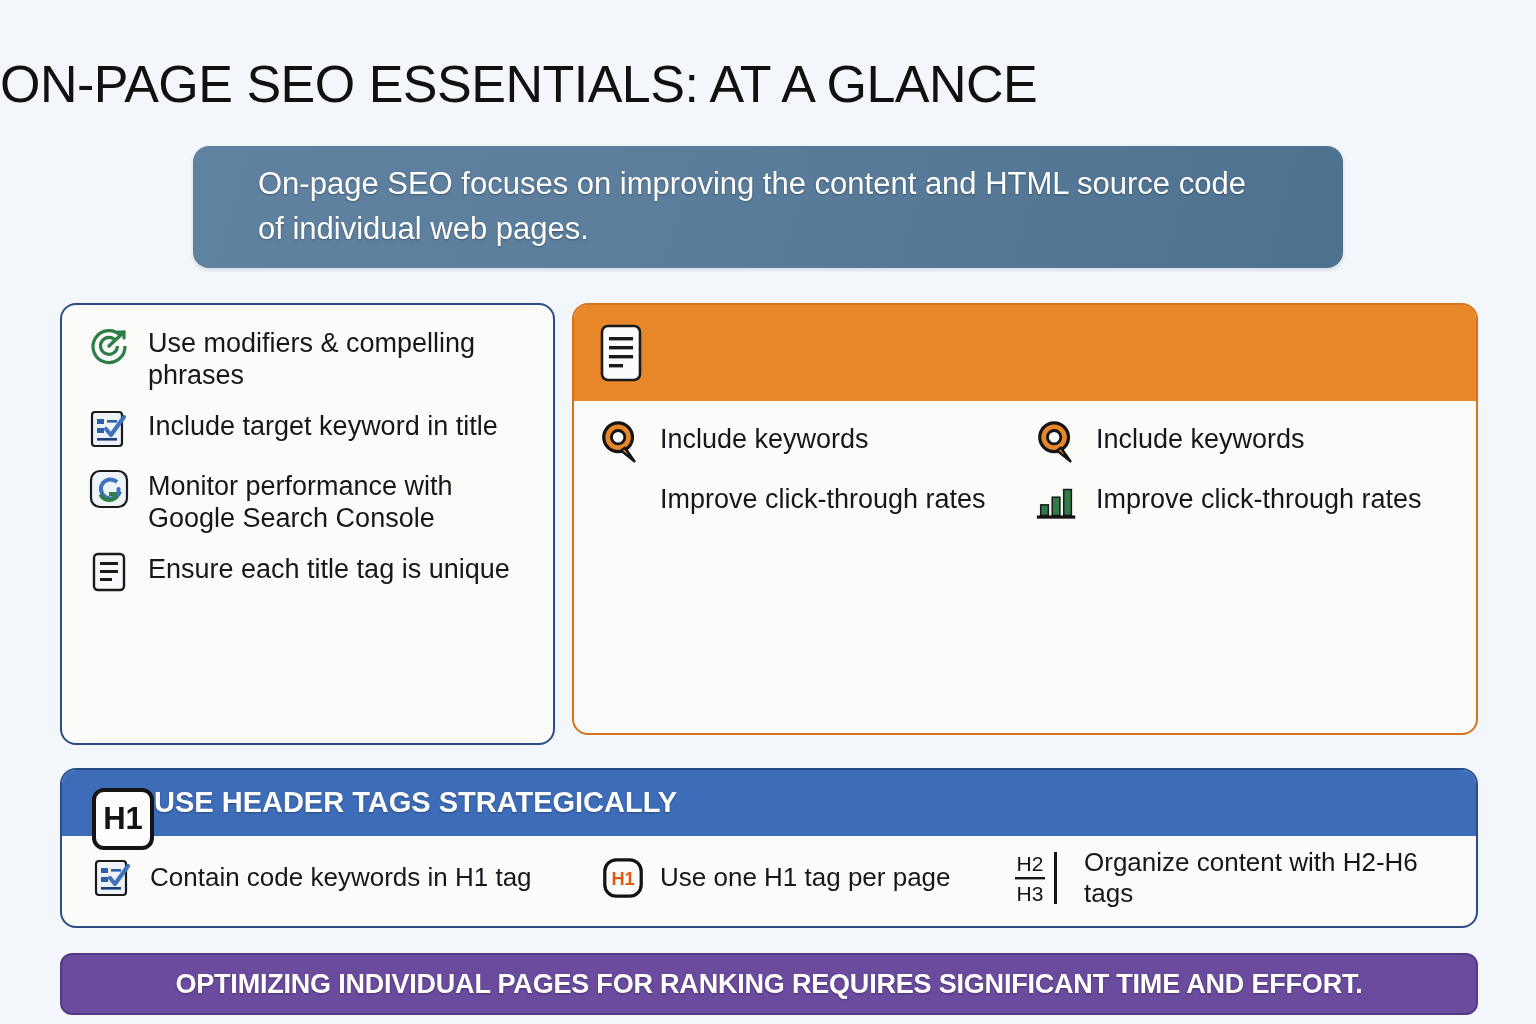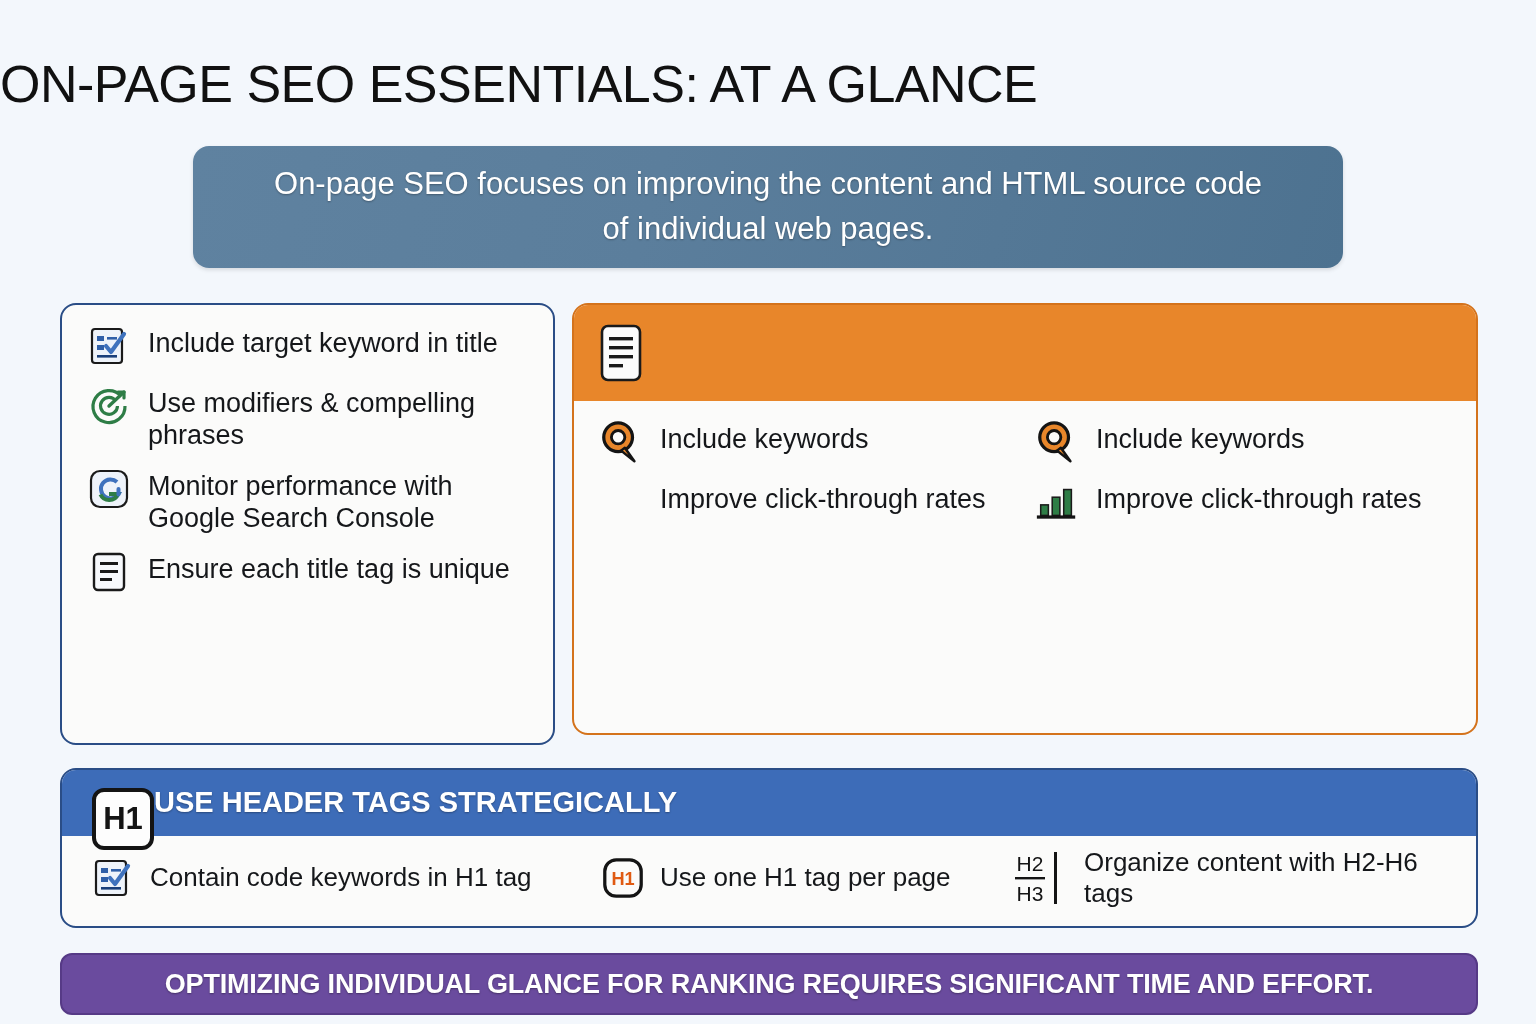--- a/index.html
+++ b/index.html
@@ -36,21 +36,20 @@
     background: linear-gradient(105deg, #5f82a0 0%, #5b7e9c 40%, #4d7290 100%);
     display: flex;
     align-items: center;
     justify-content: center;
     box-shadow: 0 2px 4px rgba(0,0,0,0.12);
   }
   .subtitle-text {
     color: #ffffff;
     font-size: 31px;
     font-weight: 500;
-    text-align: center;
     line-height: 1.45;
     max-width: 1020px;
     text-shadow: 0 1px 2px rgba(0,0,0,0.30);
   }
 
   
   .card {
     position: absolute;
     background: #fbfbfa;
     border-radius: 16px;
@@ -202,41 +201,41 @@
 <div class="subtitle-banner">
   <div class="subtitle-text">On-page SEO focuses on improving the content and HTML source code of individual web pages.</div>
 </div>
 
 <div class="card card-blue" id="card-title-tags">
   <div class="card-body">
 
     <div class="item-row">
       <span class="item-icon">
         <svg width="44" height="44" viewBox="0 0 44 44">
+          <path d="M34 12 A16 16 0 1 0 38 22" fill="none" stroke="#2e7d46" stroke-width="3.2"></path>
+          <path d="M29 17 A8.5 8.5 0 1 0 30.5 22" fill="none" stroke="#2e7d46" stroke-width="3.2"></path>
+          <path d="M22 22 L37 8" stroke="#2e7d46" stroke-width="3.4" stroke-linecap="round"></path>
+          <path d="M31 8 L37 8 L37 14" fill="none" stroke="#2e7d46" stroke-width="3.2" stroke-linecap="round" stroke-linejoin="round"></path>
+        </svg>
+      </span>
+      <span class="item-text">Use modifiers &amp; compelling phrases</span>
+    </div>
+
+    <div class="item-row">
+      <span class="item-icon">
+        <svg width="44" height="44" viewBox="0 0 44 44">
           <rect x="5" y="5" width="30" height="34" rx="3" fill="#eef3fa" stroke="#1a1a1a" stroke-width="2.2"></rect>
           <rect x="10" y="12" width="7" height="5" fill="#2f5fa8"></rect>
           <rect x="10" y="21" width="7" height="5" fill="#2f5fa8"></rect>
           <rect x="20" y="13" width="10" height="2.6" fill="#2f5fa8"></rect>
           <rect x="10" y="31" width="20" height="2.6" fill="#1a3f7a"></rect>
           <path d="M19 22 L24 28 L37 10" fill="none" stroke="#3f72bd" stroke-width="4.2" stroke-linecap="round" stroke-linejoin="round"></path>
         </svg>
       </span>
       <span class="item-text">Include target keyword in title</span>
-    </div>
-
-    <div class="item-row">
-      <span class="item-icon">
-        <svg width="44" height="44" viewBox="0 0 44 44">
-          <path d="M34 12 A16 16 0 1 0 38 22" fill="none" stroke="#2e7d46" stroke-width="3.2"></path>
-          <path d="M29 17 A8.5 8.5 0 1 0 30.5 22" fill="none" stroke="#2e7d46" stroke-width="3.2"></path>
-          <path d="M22 22 L37 8" stroke="#2e7d46" stroke-width="3.4" stroke-linecap="round"></path>
-          <path d="M31 8 L37 8 L37 14" fill="none" stroke="#2e7d46" stroke-width="3.2" stroke-linecap="round" stroke-linejoin="round"></path>
-        </svg>
-      </span>
-      <span class="item-text">Use modifiers &amp; compelling phrases</span>
     </div>
 
     <div class="item-row">
       <span class="item-icon">
         <svg width="44" height="44" viewBox="0 0 44 44">
           <rect x="4" y="4" width="36" height="36" rx="9" fill="#eef3fa" stroke="#1a1a1a" stroke-width="2.2"></rect>
           <path d="M30 15 A9.5 9.5 0 1 0 31.5 27 L22 27" fill="none" stroke="#3f72bd" stroke-width="4"></path>
           <path d="M13.5 27.5 A9.5 9.5 0 0 0 31 27 L22 27" fill="none" stroke="#2e7d46" stroke-width="4"></path>
           <path d="M31.5 22 L31.5 27.5" stroke="#3f72bd" stroke-width="4" stroke-linecap="round"></path>
         </svg>
@@ -368,14 +367,14 @@
       </span>
       <span class="item-text">Organize content with H2-H6 tags</span>
     </div>
 
   </div>
 </div>
 
 <div class="h1-badge-float">H1</div>
 
 <div class="footer-banner">
-  <span class="footer-text">OPTIMIZING INDIVIDUAL GLANCE FOR RANKING REQUIRES SIGNIFICANT TIME AND EFFORT.</span>
+  <span class="footer-text">OPTIMIZING INDIVIDUAL PAGES FOR RANKING REQUIRES SIGNIFICANT TIME AND EFFORT.</span>
 </div>
 
 </body></html>

